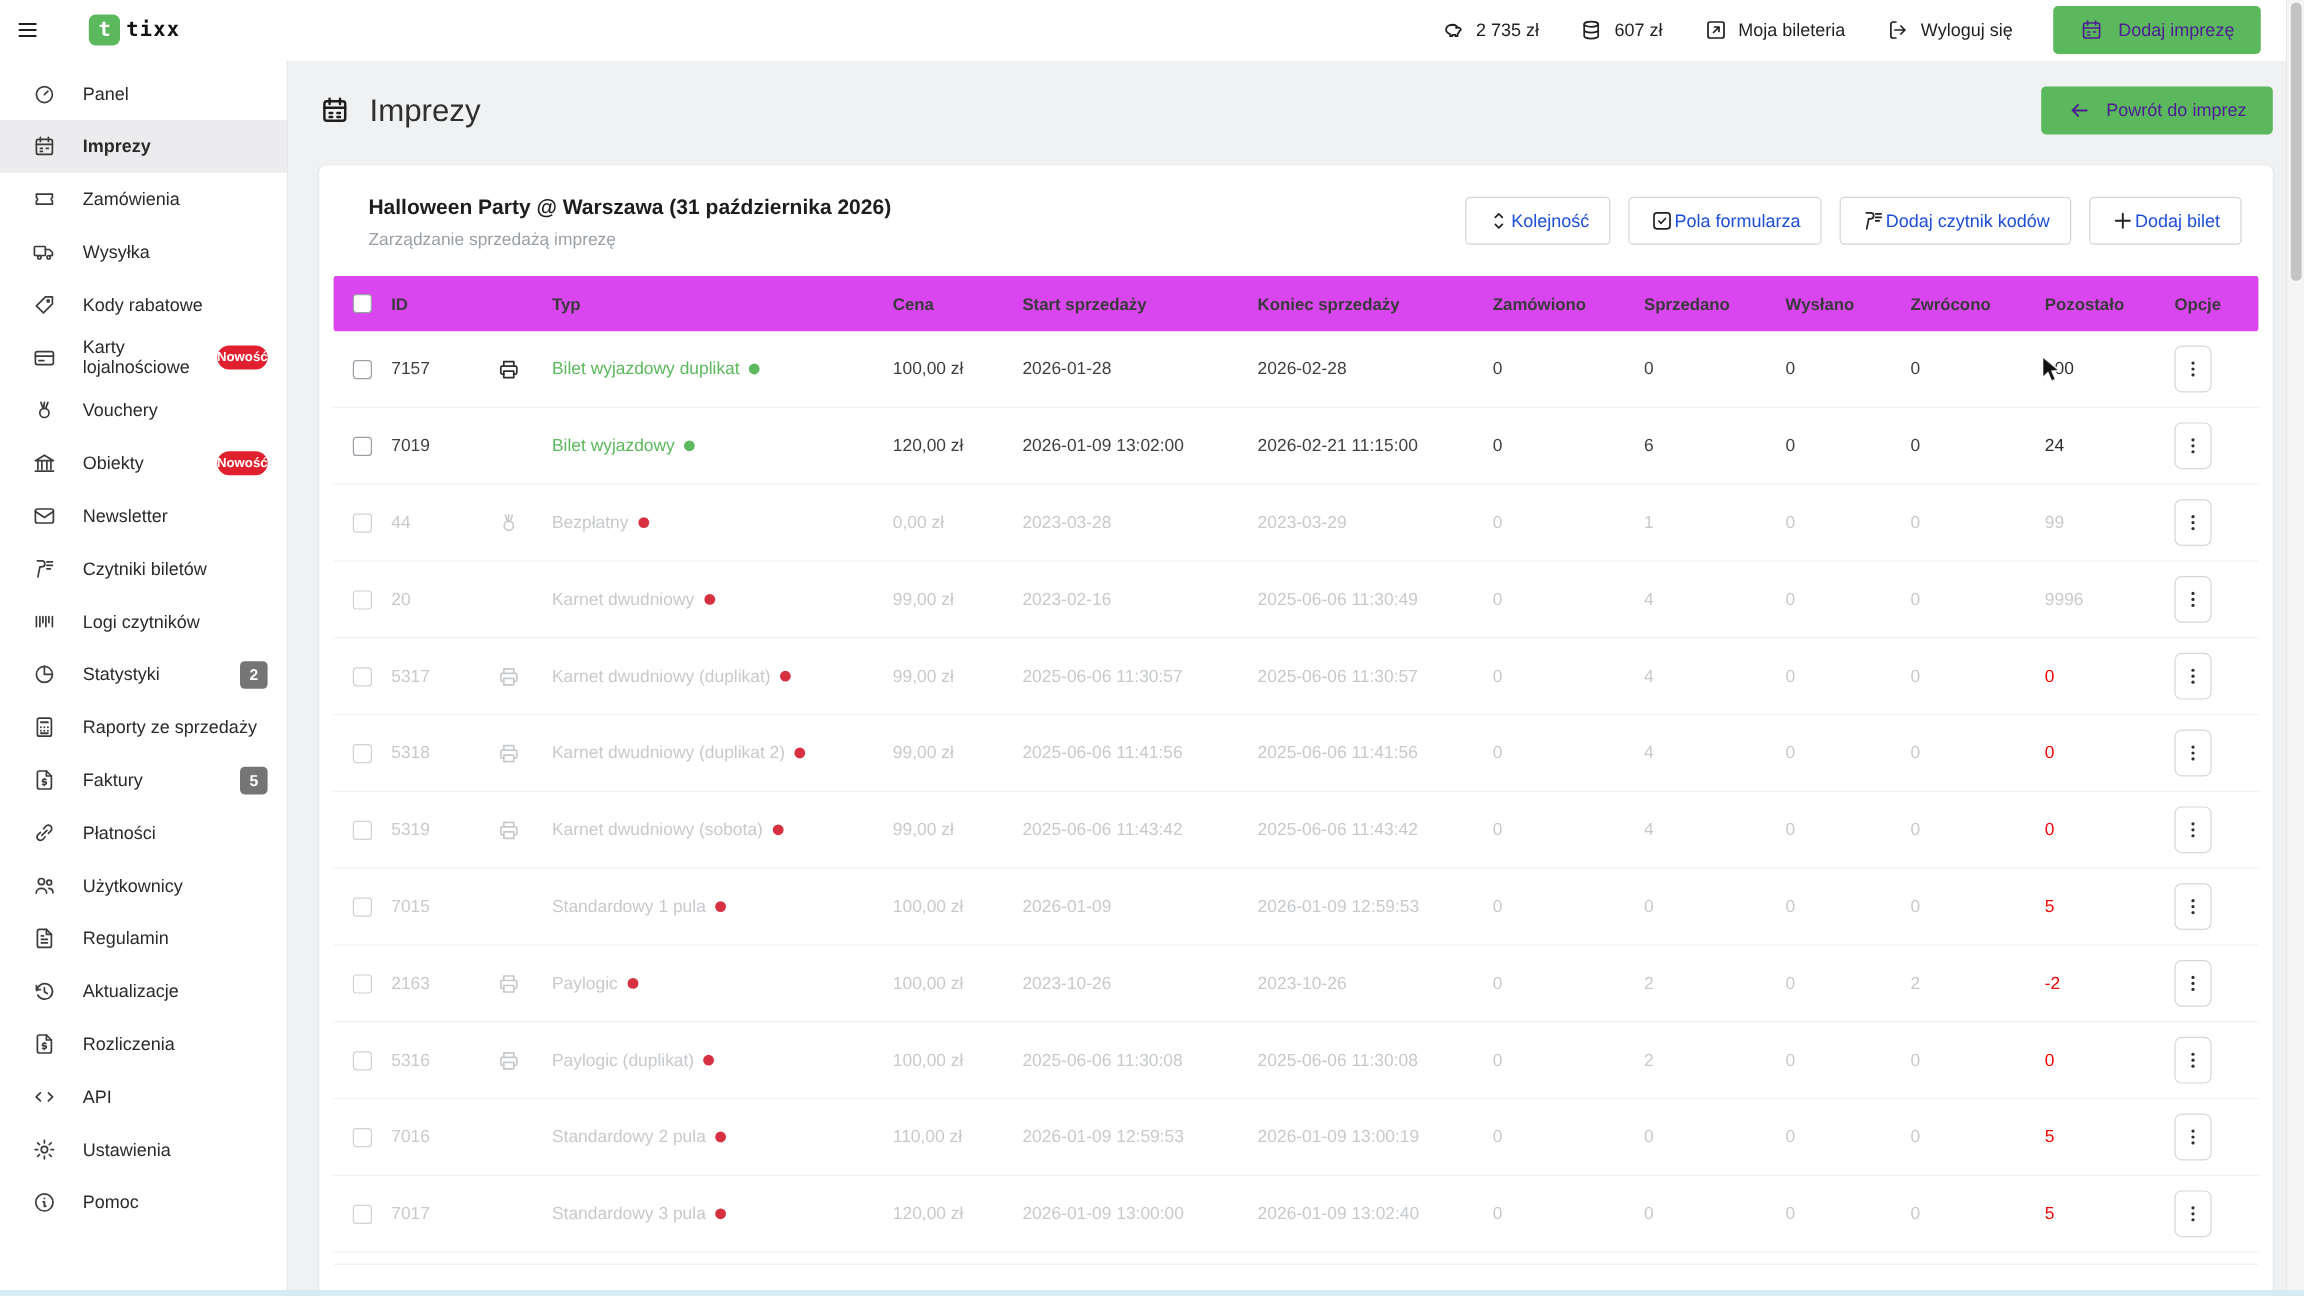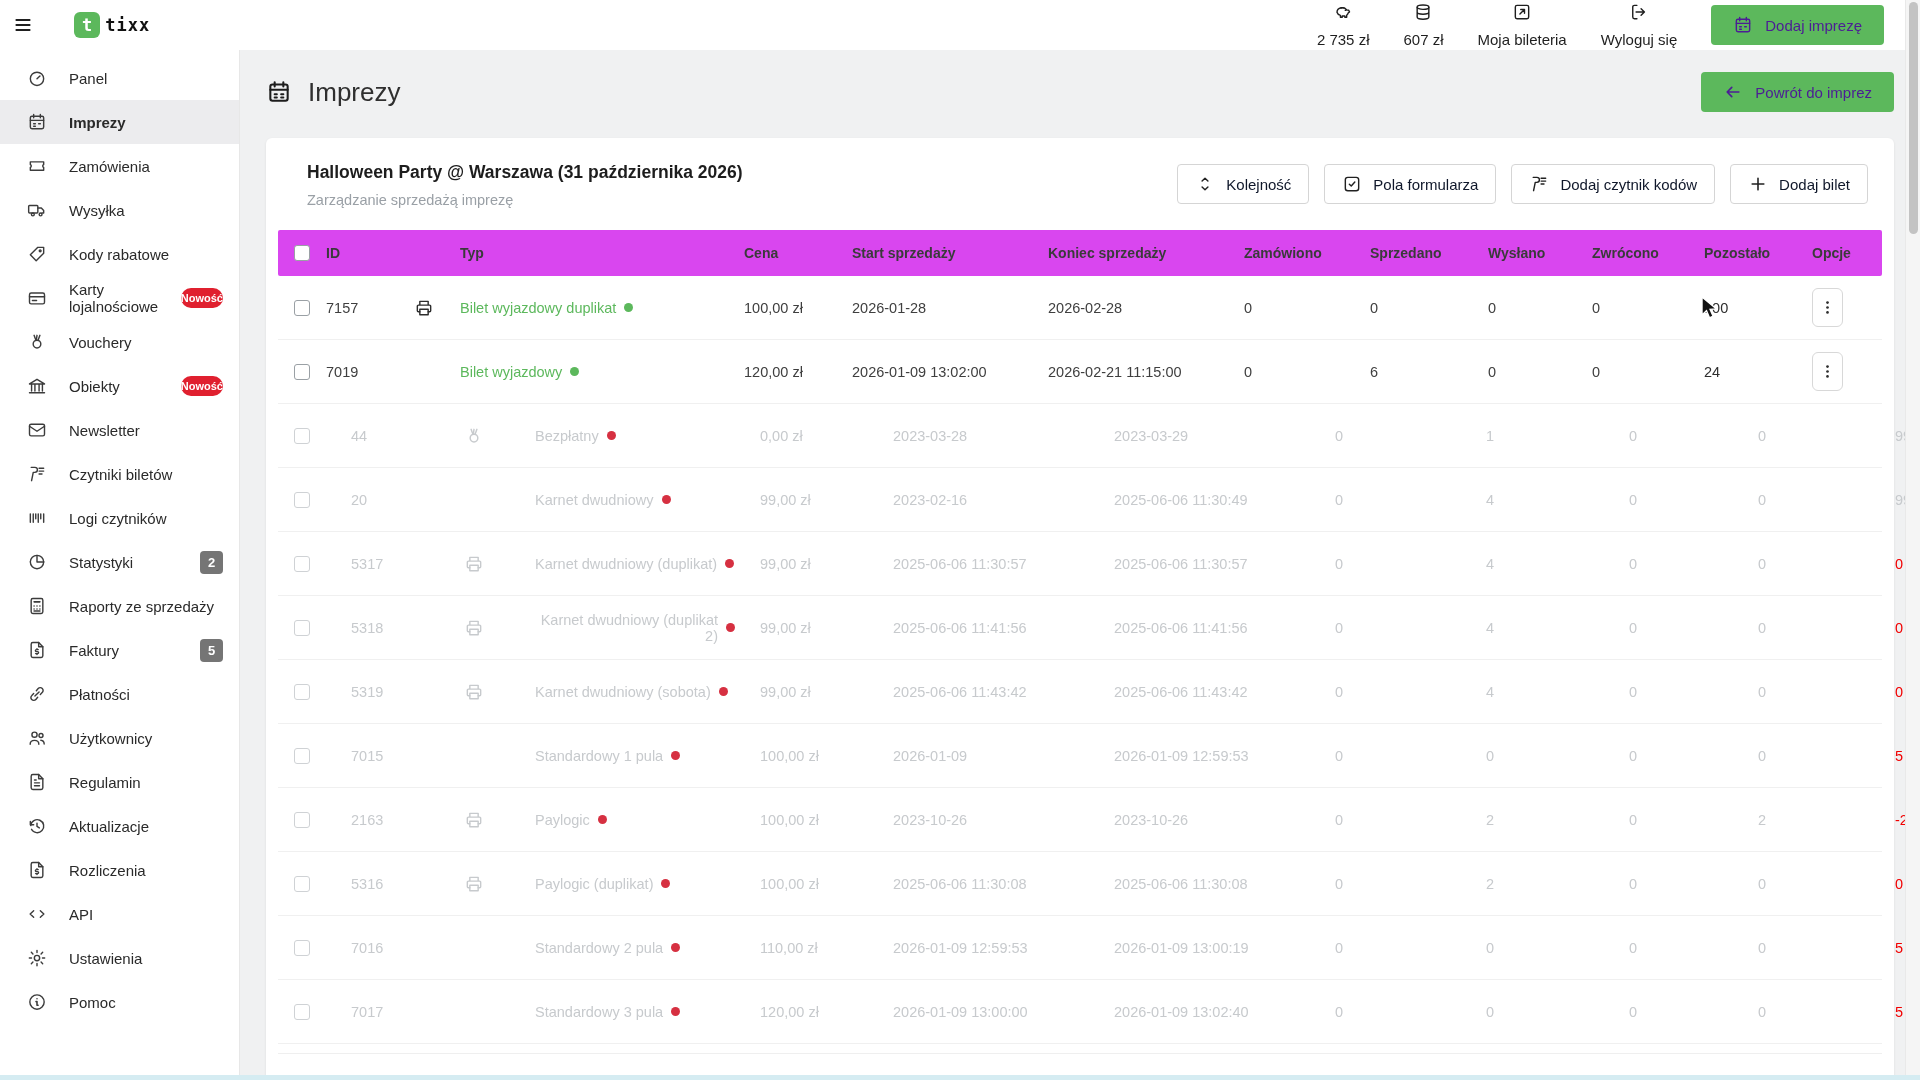--- a/index.html
+++ b/index.html
@@ -10,21 +10,21 @@
   .topbar { position:fixed; top:0; left:0; right:0; height:50px; background:#fff;
     display:flex; align-items:center; z-index:20; }
   .hamburger { width:46px; height:50px; display:flex; align-items:center; justify-content:center;
     cursor:pointer; color:#1f1f1f; }
   .logo { display:flex; align-items:center; gap:1px; margin-left:28px; cursor:pointer; }
   .logo-badge { background:var(--green); color:#fff; font-family:"DejaVu Sans Mono", monospace;
     font-weight:bold; font-size:17px; padding:3px 8px; border-radius:6px; }
   .logo-text { font-family:"DejaVu Sans Mono", monospace; font-weight:bold; font-size:17px;
     color:#111; letter-spacing:1px; margin-left:4px; }
   .topbar-right { margin-left:auto; display:flex; align-items:center; gap:34px; margin-right:36px; }
-  .top-item { display:flex; align-items:center; gap:9px; font-size:15px; color:#1f1f1f; cursor:pointer;flex-direction:column; }
+  .top-item { display:flex; align-items:center; gap:9px; font-size:15px; color:#1f1f1f; cursor:pointer; }
   .top-item .ic { display:flex; color:#1f1f1f; }
   .btn-green { background:var(--green); color:#4c1d95; border:none; border-radius:4px;
     font-size:15px; font-family:inherit; display:flex; align-items:center; gap:12px;
     padding:10px 22px; cursor:pointer; }
 
   
   .sidebar { position:fixed; top:50px; left:0; width:240px; bottom:0; background:#fff;
     border-right:1px solid #e7e7e7; padding-top:6px; z-index:10; }
   .side-item { display:flex; align-items:center; height:44px; padding:0 16px 0 26px;
     font-size:15px; color:#2a2a2a; cursor:pointer; }
@@ -43,34 +43,34 @@
   .page-title { display:flex; align-items:center; gap:16px; font-size:26px; color:#2f2f2f; }
   .page-title .ic { color:#1d1d1d; display:flex; }
 
   .card { margin-top:26px; background:#fff; border-radius:6px;
     box-shadow:0 1px 3px rgba(0,0,0,.08); height:960px; }
   .card-head { display:flex; align-items:flex-start; justify-content:space-between;
     padding:24px 26px 22px 26px;margin-left:15px; }
   .event-title { font-size:17.5px; font-weight:bold; color:#1d1d1d; }
   .event-sub { font-size:14.5px; color:#9aa0a6; margin-top:9px; }
   .card-actions { display:flex; gap:15px; margin-top:2px; }
-  .btn-white { background:#fff; border:1px solid #d5d5d5; border-radius:4px; color:#0f172a;
-    font-size:15px; font-family:inherit; display:flex; align-items:center; gap:11px;
+  .btn-white { background:#fff; border:1px solid #d5d5d5; border-radius:4px; color:#1d4ed8;
+    font-size:15px; font-family:inherit; display:flex; align-items:center; 
     padding:9px 17px; cursor:pointer; }
   .btn-white .ic { display:flex; color:#212121; }
 
   
   .table { margin:0 12px; --cols:48px 88px 46px minmax(200px,1fr) 108px 196px 196px 126px 118px 104px 112px 108px 70px; }
   .trow { display:grid; grid-template-columns:var(--cols); align-items:center; }
   .thead { background:#d946ef; height:46px; font-weight:bold; font-size:14px; color:#3a3a3a; border-radius:2px; }
   .row { height:64px; border-bottom:1px solid #f0f0f0; font-size:14.5px; color:#3f3f3f; }
   .cell-check { display:flex; justify-content:center; }
   .checkbox { width:16px; height:16px; border:1.5px solid #9aa0a5; border-radius:3px;
     background:#fff; cursor:pointer; }
-  .row.muted { color:#c7cacd;gap:25px; }
+  .row.muted { color:#c7cacd; }
   .row.muted .checkbox { border-color:#cfd2d5; }
   .row.muted .row-icon { color:#c7cacd; }
   .row-icon { display:flex; color:#2d2d2d; }
   .type-cell { display:flex; align-items:center; }
   .type-link { cursor:pointer;text-align:right; }
   .row.green-type .type-link { color:var(--green); }
   .dot { width:9px; height:9px; border-radius:50%; margin-left:8px; flex:0 0 auto; }
   .dot.green { background:#5cb85c; }
   .dot.red { background:#d63041; }
   .remaining.red { color:#f20000; }

